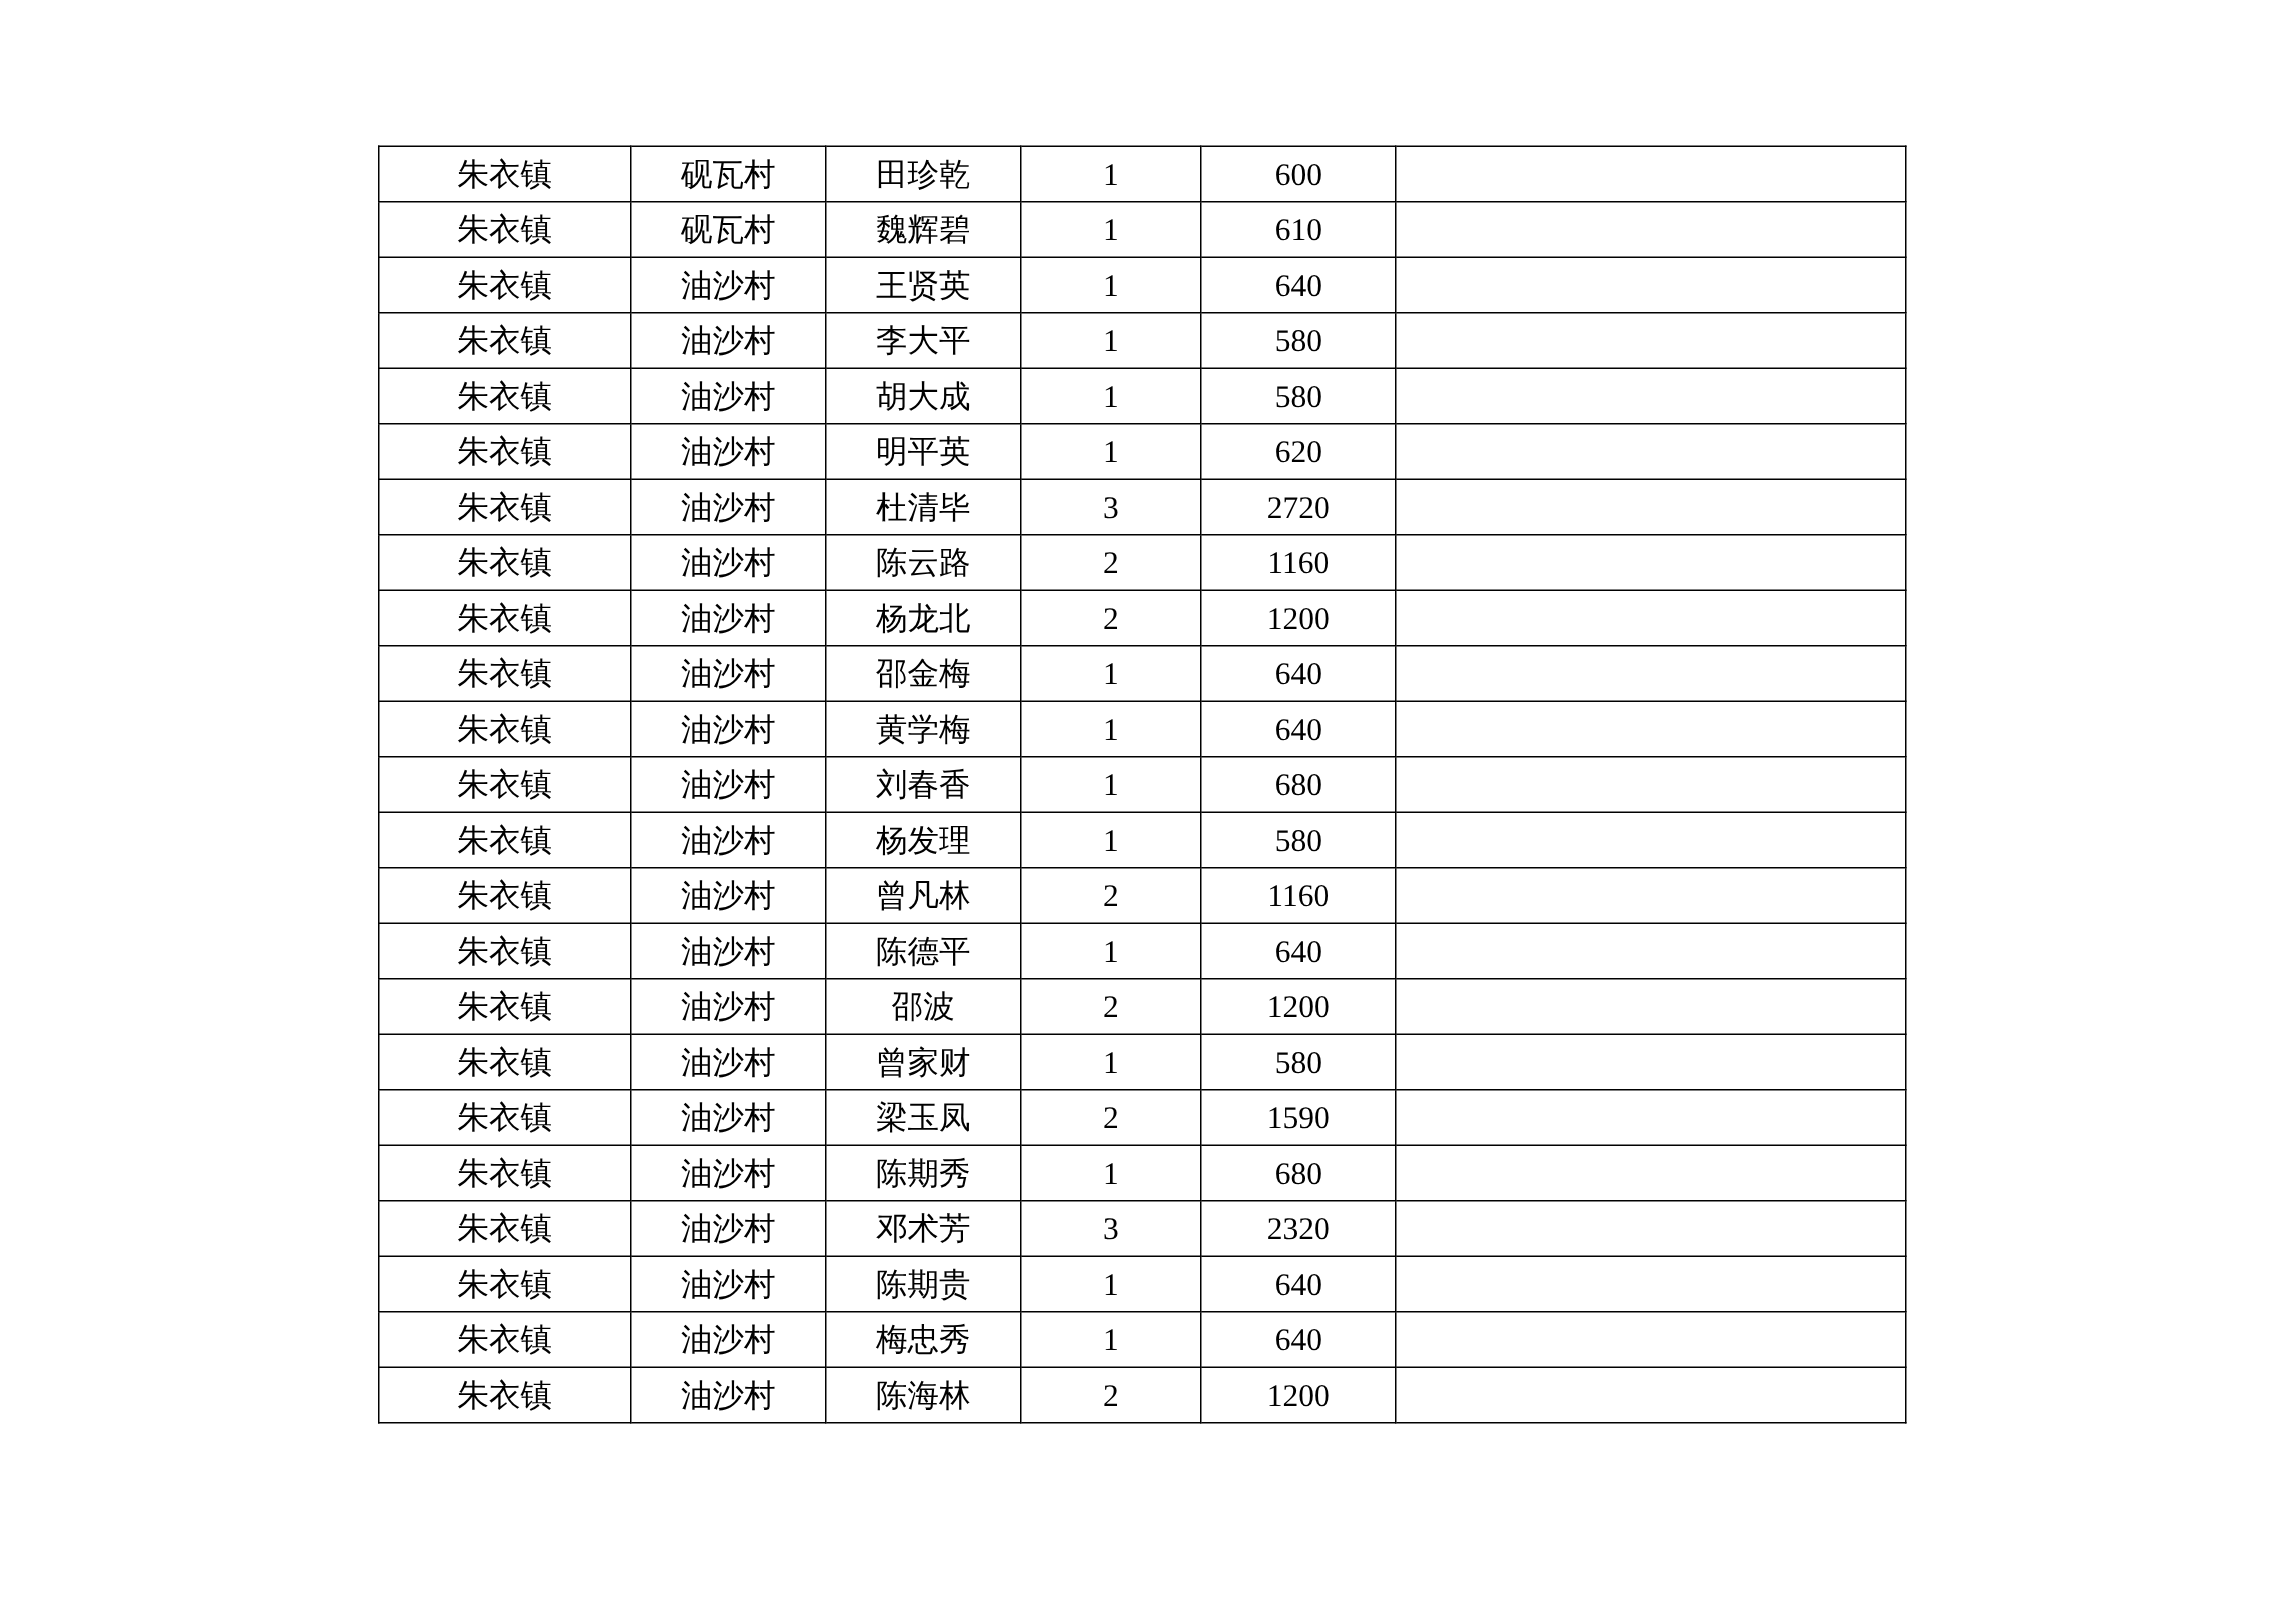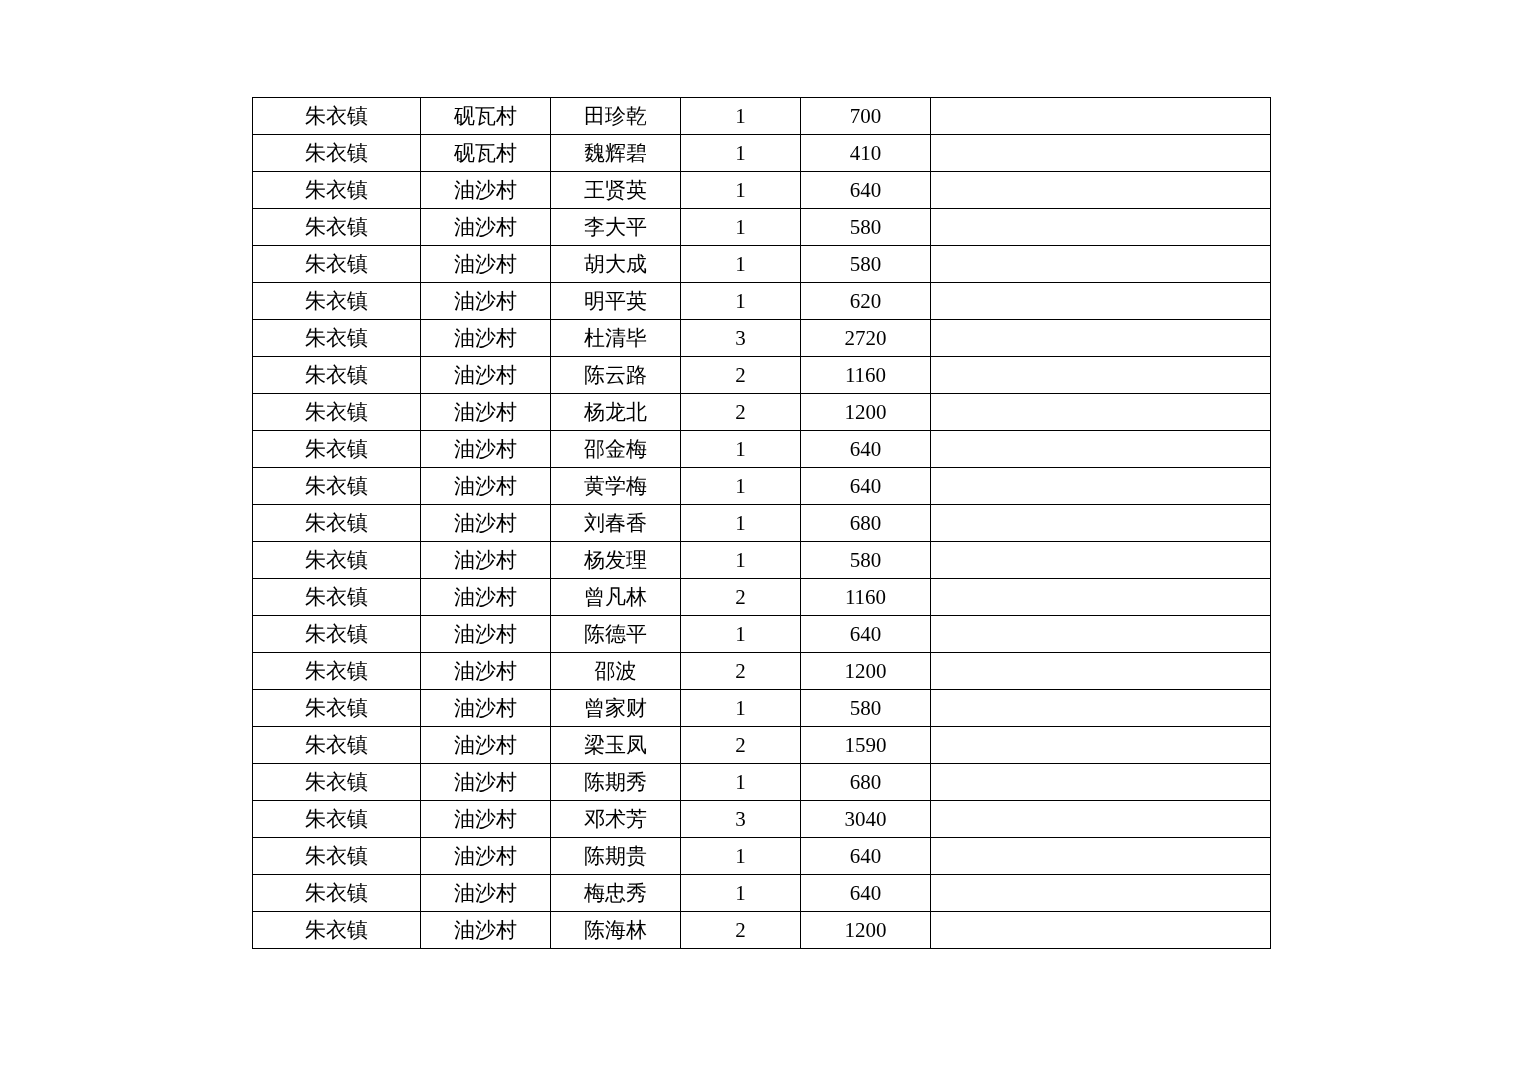--- a/index.html
+++ b/index.html
@@ -68,29 +68,29 @@
         <col class="c-count">
         <col class="c-amount">
         <col class="c-note">
       </colgroup>
       <tbody>
           <tr>
             <td>朱衣镇</td>
             <td>砚瓦村</td>
             <td>田珍乾</td>
             <td>1</td>
-            <td>700</td>
+            <td>600</td>
             <td class="note-cell"></td>
           </tr>
           <tr>
             <td>朱衣镇</td>
             <td>砚瓦村</td>
             <td>魏辉碧</td>
             <td>1</td>
-            <td>410</td>
+            <td>610</td>
             <td class="note-cell"></td>
           </tr>
           <tr>
             <td>朱衣镇</td>
             <td>油沙村</td>
             <td>王贤英</td>
             <td>1</td>
             <td>640</td>
             <td class="note-cell"></td>
           </tr>
@@ -220,21 +220,21 @@
             <td>陈期秀</td>
             <td>1</td>
             <td>680</td>
             <td class="note-cell"></td>
           </tr>
           <tr>
             <td>朱衣镇</td>
             <td>油沙村</td>
             <td>邓术芳</td>
             <td>3</td>
-            <td>3040</td>
+            <td>2320</td>
             <td class="note-cell"></td>
           </tr>
           <tr>
             <td>朱衣镇</td>
             <td>油沙村</td>
             <td>陈期贵</td>
             <td>1</td>
             <td>640</td>
             <td class="note-cell"></td>
           </tr>

